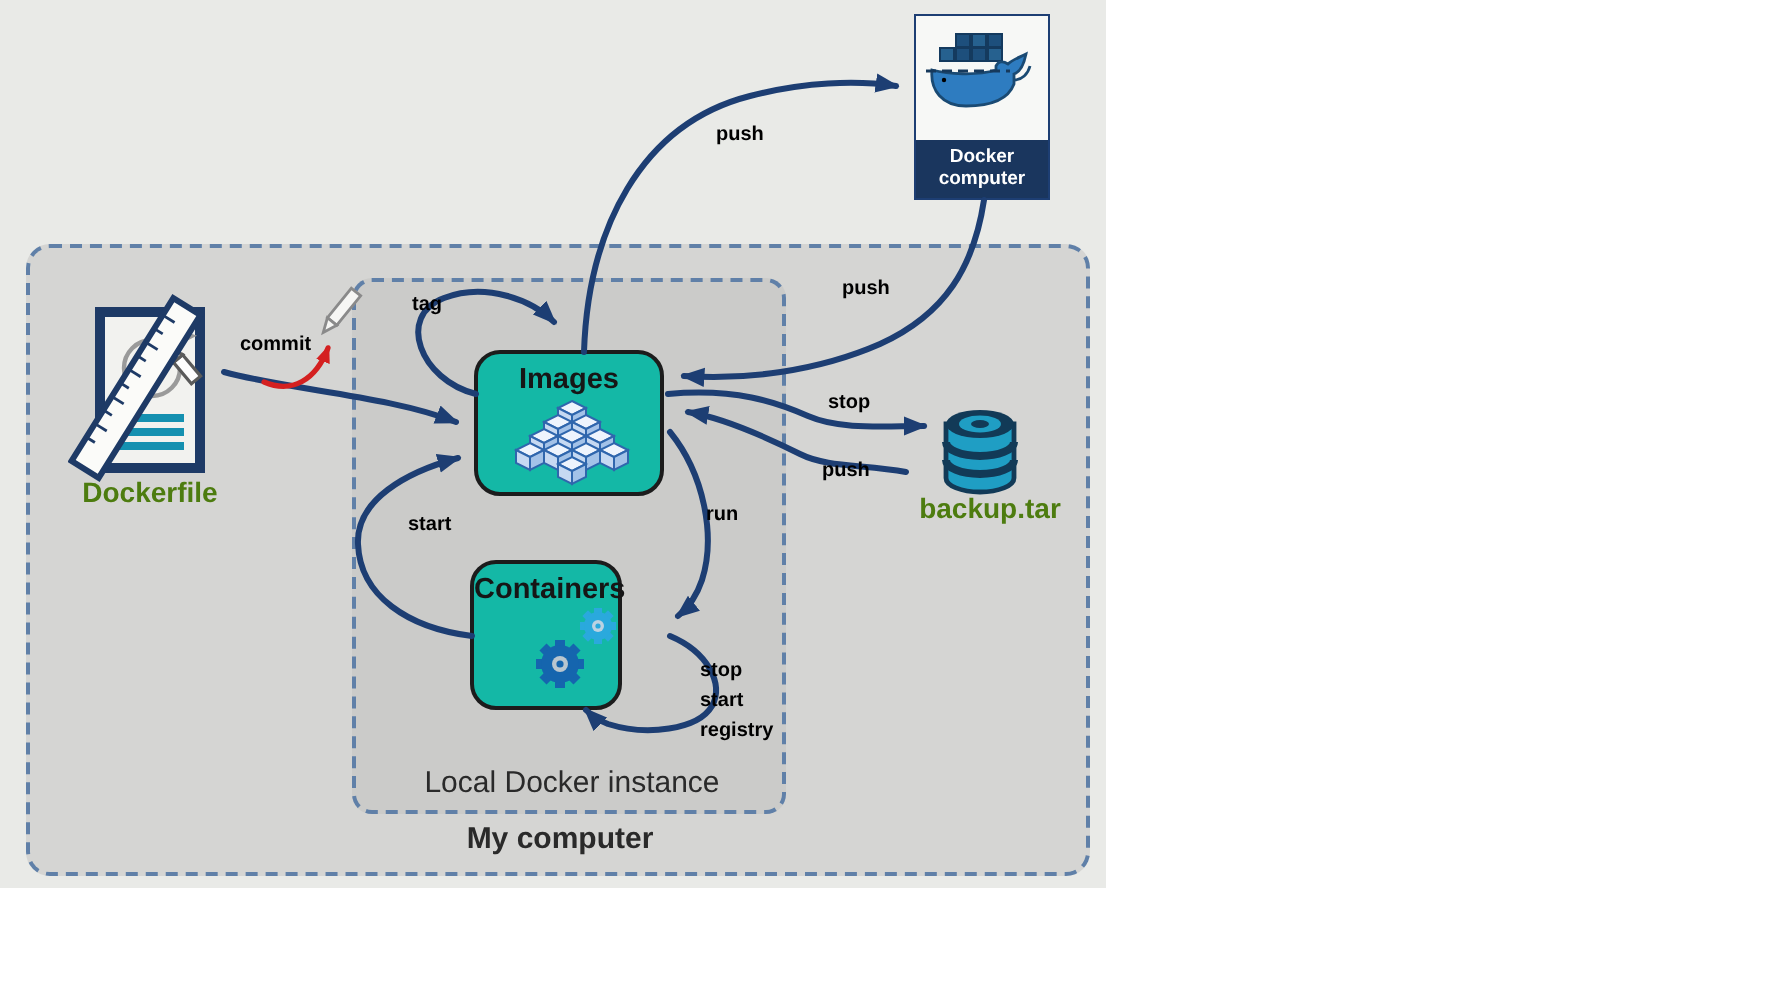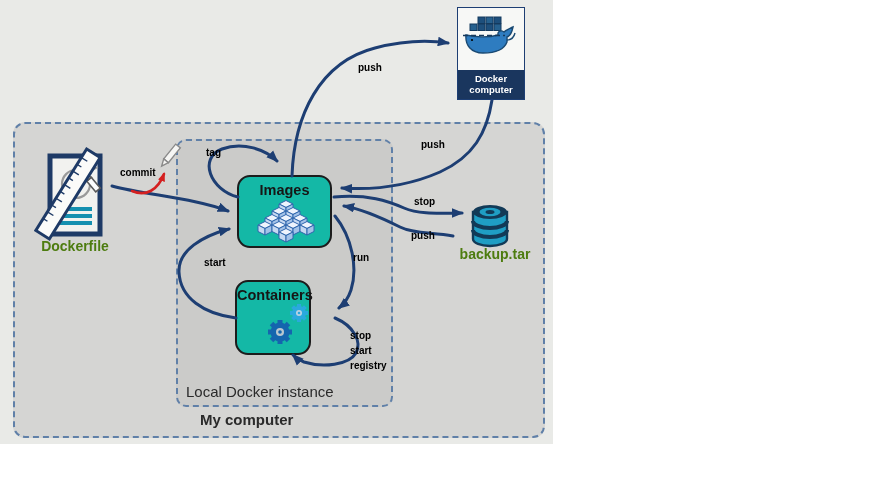--- a/index.html
+++ b/index.html
@@ -4,21 +4,21 @@
 <style>
   * { margin:0; padding:0; box-sizing:border-box; }
   body { font-family:"Liberation Sans", sans-serif; background:#ffffff; }
   .canvas { position:relative; width:889px; height:500px; background:#ffffff; overflow:hidden; }
   .diagram-region { position:absolute; left:0; top:0; width:553px; height:444px; background:#e9eae7; }
 
   .group-box { position:absolute; border:2px dashed #6080a8; border-radius:12px; }
   .outer-group { left:13px; top:122px; width:532px; height:316px; background:#d5d5d3; }
   .inner-group { left:176px; top:139px; width:217px; height:268px; background:#cbcbc9; border-radius:10px; }
 
-  .group-label { position:absolute; color:#2a2a2a; font-size:15px; text-align:left; }
+  .group-label { position:absolute; color:#2a2a2a; font-size:15px; text-align:center; }
   .lbl-local { left:186px; top:383px; width:200px; }
   .lbl-computer { left:200px; top:411px; width:160px;font-weight:bold; }
 
   .node-box { position:absolute; background:#14b8a6; border:2.5px solid #1c1c1c; border-radius:13px; }
   .images-box { left:237px; top:175px; width:95px; height:73px; }
   .containers-box { left:235px; top:280px; width:76px; height:75px; }
   .node-title { display:block; text-align:center; padding-top:5px; font-size:14.5px; font-weight:bold; color:#161616; }
 
   .registry-box { position:absolute; left:457px; top:7px; width:68px; height:93px; background:#f7f8f6; border:1.5px solid #1d3e73; display:flex; flex-direction:column; }
   .registry-art { flex:1; display:flex; align-items:center; justify-content:center; }

